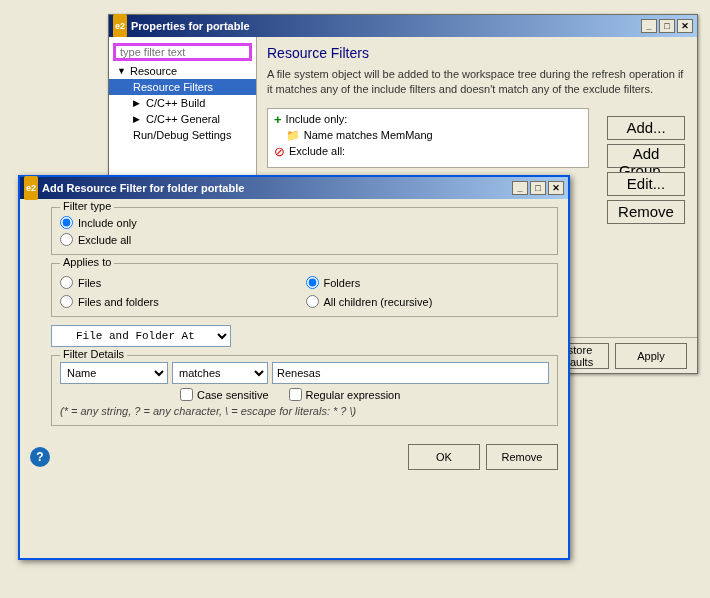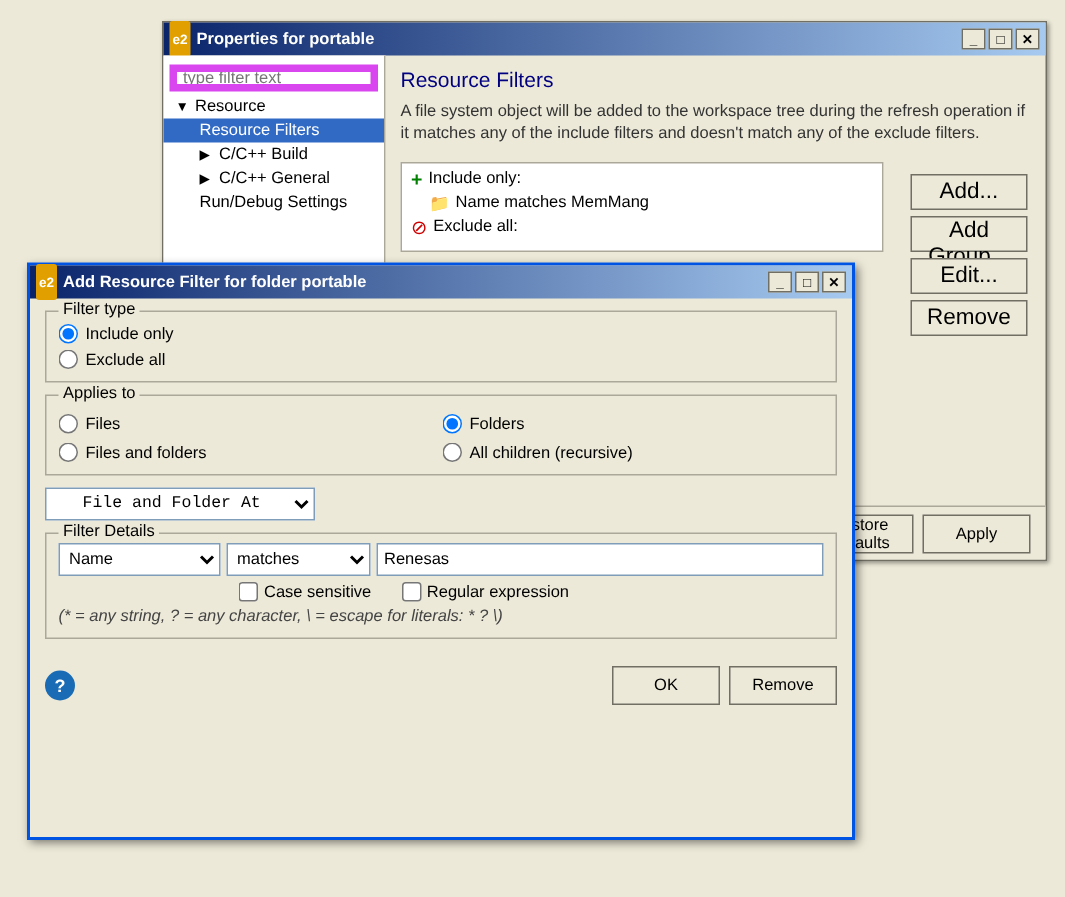--- a/index.html
+++ b/index.html
@@ -84,21 +84,21 @@
       width: 148px;
       background: white;
       border-right: 1px solid #aca899;
       padding: 4px 0;
     }
 
     .filter-input {
       width: calc(100% - 8px);
       margin: 2px 4px;
       height: 18px;
-      border: 5px solid #d946ef;
+      border: 3px solid #d946ef;
       background: white;
       padding: 2px 4px;
       font-size: 11px;
       color: #999;
     }
 
     .tree-item {
       padding: 2px 4px 2px 8px;
       display: flex;
       align-items: center;
@@ -213,20 +213,21 @@
       align-items: center;
       justify-content: space-between;
       padding: 0 4px;
       color: white;
       font-weight: bold;
       font-size: 11px;
     }
 
     .dialog-body {
       padding: 8px 10px;
+      margin-left: 21px;
     }
 
     .group-box {
       border: 1px solid #aca899;
       margin-bottom: 8px;
       padding: 4px 8px 8px 8px;
       position: relative;
     }
 
     .group-box-title {

